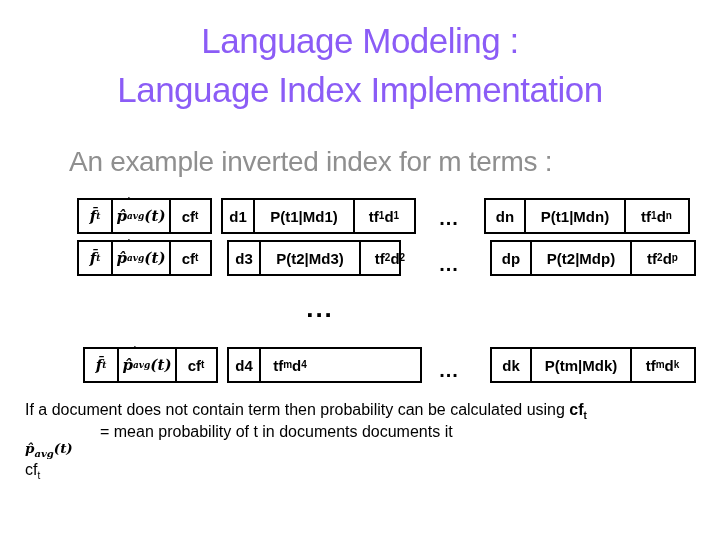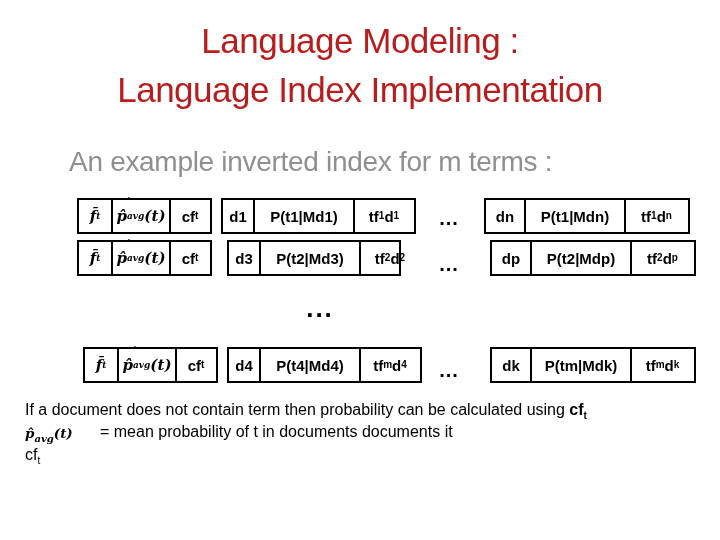--- a/index.html
+++ b/index.html
@@ -7,21 +7,21 @@
     width:720px;height:540px;background:#ffffff;
     font-family:"Liberation Sans",sans-serif;color:#000;
     position:relative;overflow:hidden;
   }
   .slide{position:absolute;left:0;top:0;width:720px;height:540px;background:#fff;}
 
   
   .title{
     position:absolute;top:16px;left:0;width:720px;
     text-align:center;font-size:35px;line-height:49px;
-    color:#b91c1c;letter-spacing:-0.5px;font-weight:400;
+    color:#8b5cf6;letter-spacing:-0.5px;font-weight:400;
   }
 
   
   .subtitle{
     position:absolute;top:146px;left:40px;width:660px;
     font-size:28px;color:#8f8f8f;letter-spacing:-0.3px;font-weight:400;margin-left:29px;
   }
 
   
   .irow{position:absolute;left:0;width:720px;height:36px;}
@@ -62,21 +62,21 @@
   
   .notes{
     position:absolute;top:399px;left:25px;width:680px;
     font-size:16px;line-height:21.5px;color:#000;
   }
   .notes .bold{font-weight:700;}
   .defrow{display:flex;}
   .defterm{flex:0 0 75px;}
   .defterm.math{
     font-family:"DejaVu Serif",serif;font-style:italic;font-weight:700;
-    font-size:13.5px;padding-top:2px;
+    font-size:13.5px;padding-top:2px;margin-top:15px;
   }
 </style>
 </head>
 <body>
 
 <div class="slide">
 
   <div class="title">
     <div>Language Modeling :</div>
     <div>Language Index Implementation</div>
@@ -208,21 +208,20 @@
           <sub>avg</sub>
           <span>(t)</span>
         </div>
       <div class="cell bold" style="flex:0 0 38px">
           <span>cf</span>
           <sub>t</sub>
         </div>
     </div>
     <div class="btable" style="left:227px;width:195px">
       <div class="cell bold" style="flex:0 0 32px">d4</div>
-      <div class="cell bold" style="flex:0 0 100px">P(t4|Md4)</div>
       <div class="cell bold" style="flex:0 0 58px">
           <span>tf</span>
           <sub>m</sub>
           <span>d</span>
           <sub>4</sub>
         </div>
     </div>
     <div class="rowdots" style="left:434px;padding-top:10px">...</div>
     <div class="btable" style="left:490px;width:206px">
       <div class="cell bold" style="flex:0 0 40px">dk</div>

